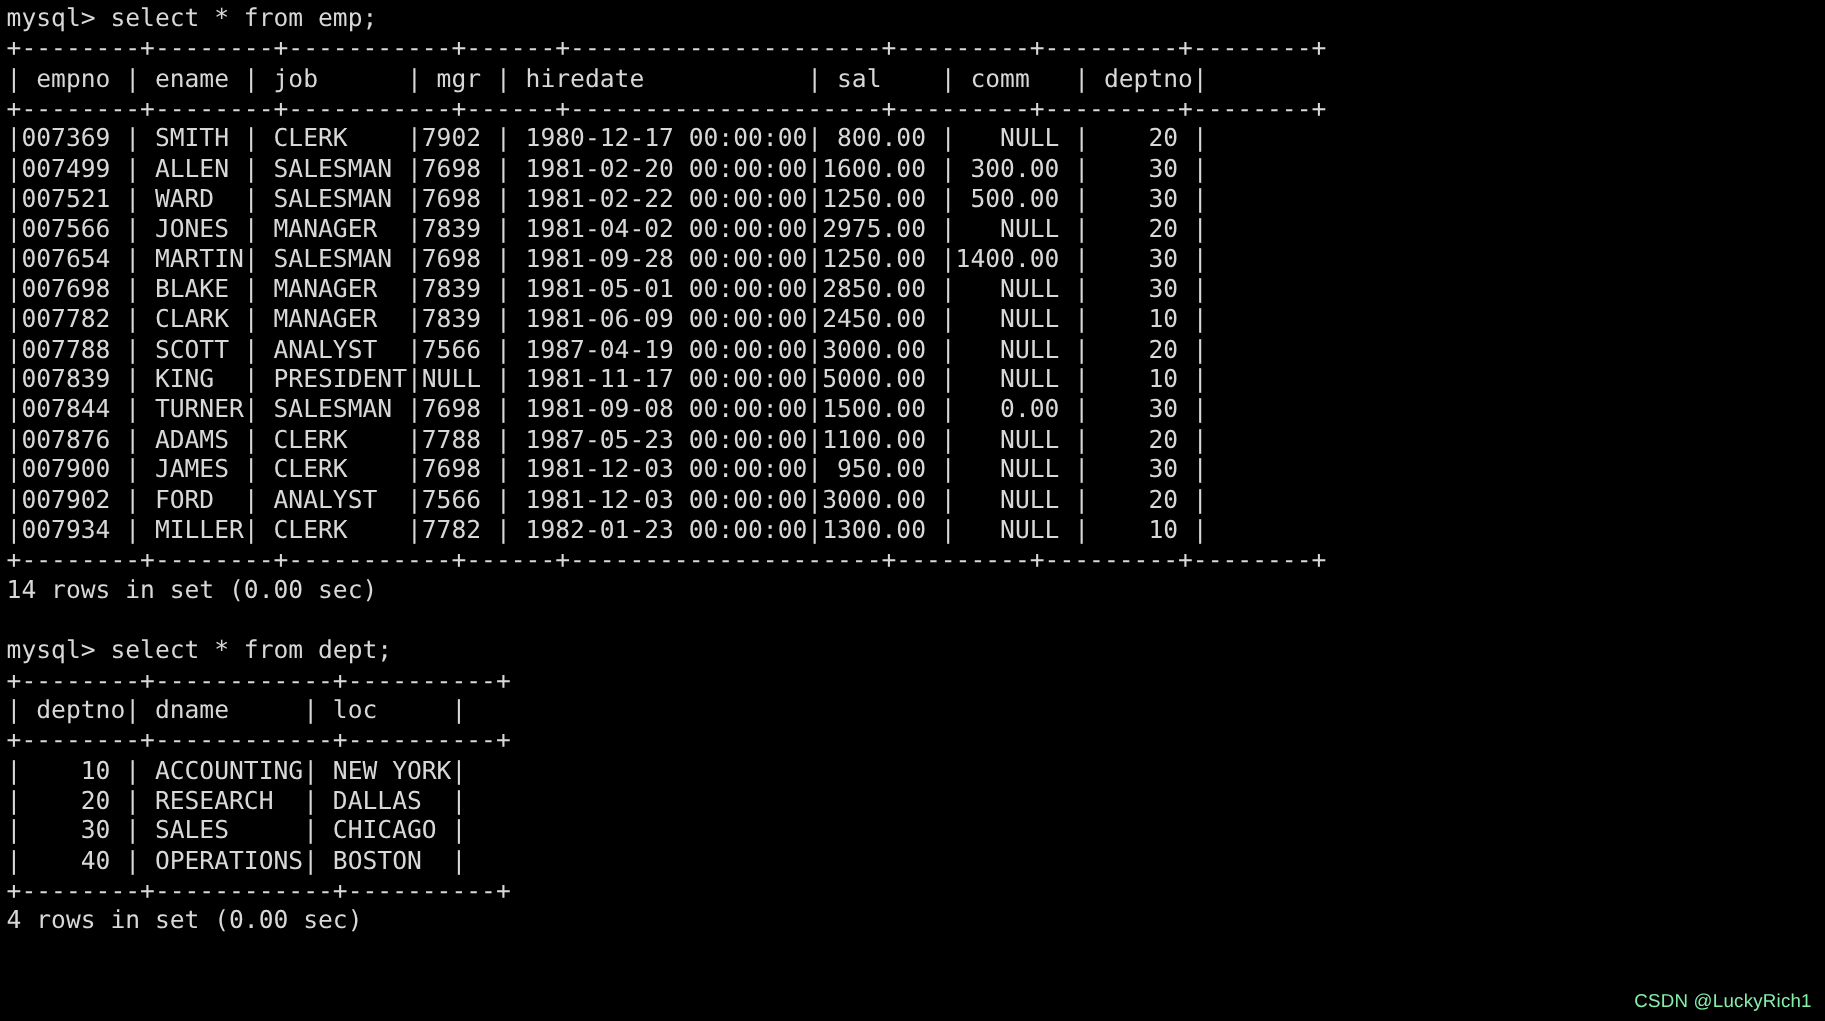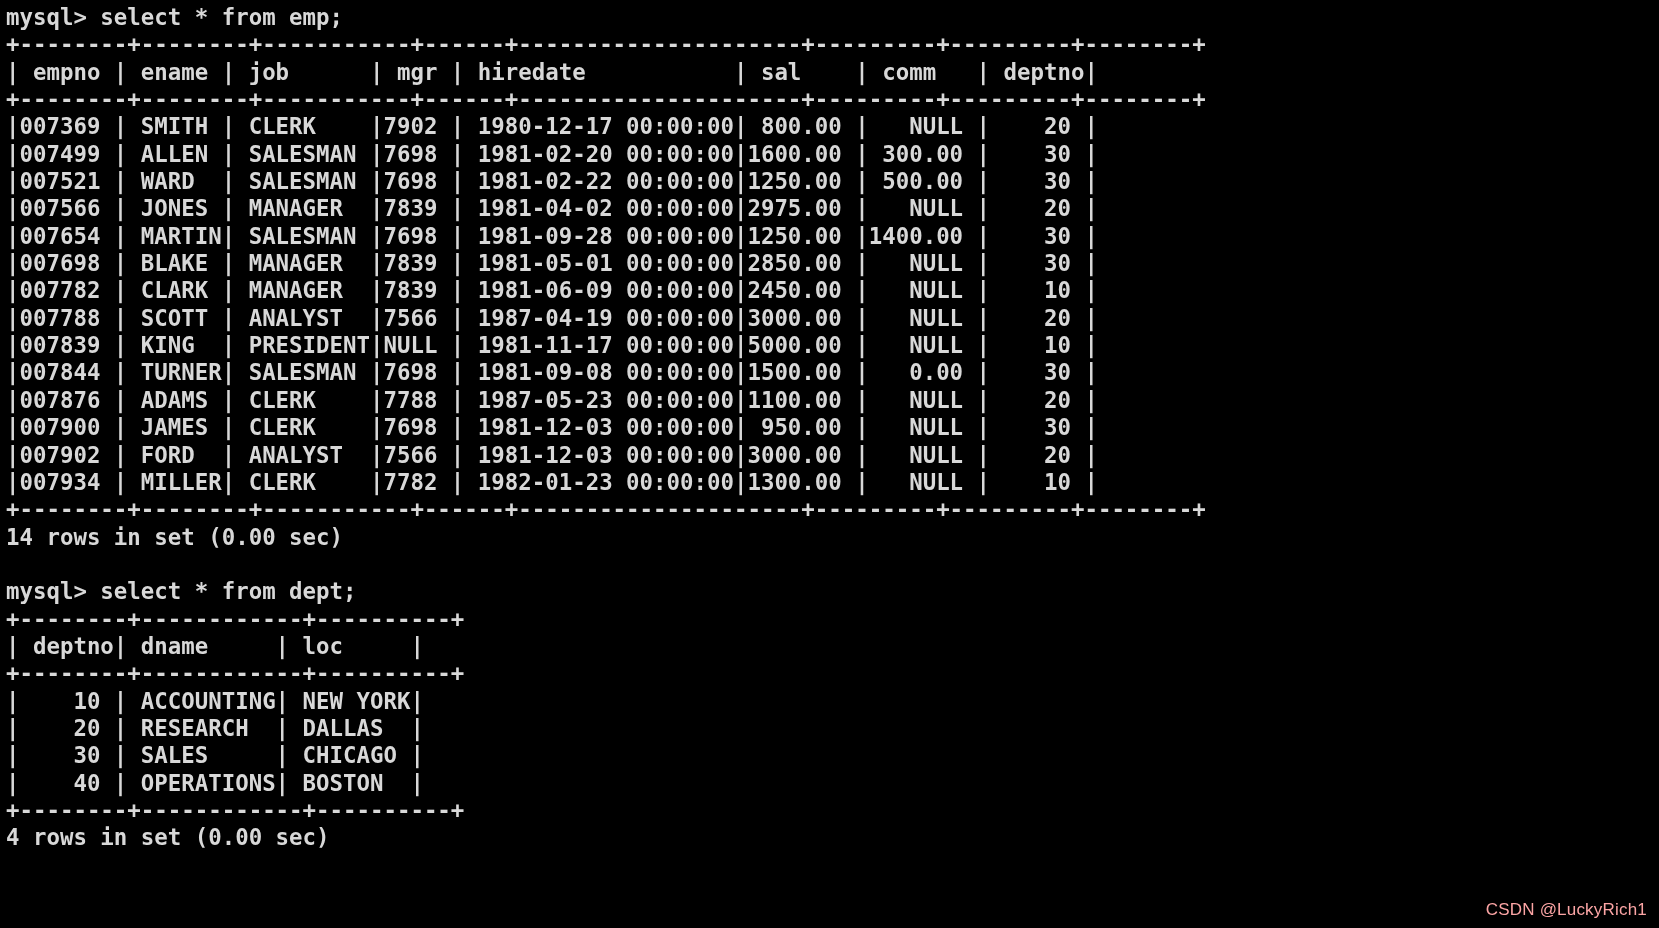--- a/index.html
+++ b/index.html
@@ -22,34 +22,33 @@
     height: 928px;
     background: #000000;
     color: #d8d8d8;
     font-family: "DejaVu Sans Mono", "Liberation Mono", monospace;
     font-size: 22.4px;
     line-height: 27.35px;
     letter-spacing: 0px;
     padding: 4px 0 0 6px;
     box-sizing: border-box;
     white-space: pre;
-    font-weight: bold;
     -webkit-font-smoothing: none;
   }
   .line {
     white-space: pre;
     height: 27.35px;
     display: block;
   }
   .blank { color: transparent; }
   #watermark {
     position: absolute;
     right: 12px;
     bottom: 8px;
-    color: #fca5a5;
+    color: #86efac;
     font-family: "Liberation Sans", sans-serif;
     font-size: 17px;
     letter-spacing: 0.2px;
     white-space: pre;
   }
 </style>
 </head>
 <body>
 
 <div id="terminal"><span class="line">mysql&gt; select * from emp;</span><span class="line">+--------+--------+-----------+------+---------------------+---------+---------+--------+</span><span class="line">| empno | ename | job      | mgr | hiredate           | sal    | comm   | deptno|</span><span class="line">+--------+--------+-----------+------+---------------------+---------+---------+--------+</span><span class="line">|007369 | SMITH | CLERK    |7902 | 1980-12-17 00:00:00| 800.00 |   NULL |    20 |</span><span class="line">|007499 | ALLEN | SALESMAN |7698 | 1981-02-20 00:00:00|1600.00 | 300.00 |    30 |</span><span class="line">|007521 | WARD  | SALESMAN |7698 | 1981-02-22 00:00:00|1250.00 | 500.00 |    30 |</span><span class="line">|007566 | JONES | MANAGER  |7839 | 1981-04-02 00:00:00|2975.00 |   NULL |    20 |</span><span class="line">|007654 | MARTIN| SALESMAN |7698 | 1981-09-28 00:00:00|1250.00 |1400.00 |    30 |</span><span class="line">|007698 | BLAKE | MANAGER  |7839 | 1981-05-01 00:00:00|2850.00 |   NULL |    30 |</span><span class="line">|007782 | CLARK | MANAGER  |7839 | 1981-06-09 00:00:00|2450.00 |   NULL |    10 |</span><span class="line">|007788 | SCOTT | ANALYST  |7566 | 1987-04-19 00:00:00|3000.00 |   NULL |    20 |</span><span class="line">|007839 | KING  | PRESIDENT|NULL | 1981-11-17 00:00:00|5000.00 |   NULL |    10 |</span><span class="line">|007844 | TURNER| SALESMAN |7698 | 1981-09-08 00:00:00|1500.00 |   0.00 |    30 |</span><span class="line">|007876 | ADAMS | CLERK    |7788 | 1987-05-23 00:00:00|1100.00 |   NULL |    20 |</span><span class="line">|007900 | JAMES | CLERK    |7698 | 1981-12-03 00:00:00| 950.00 |   NULL |    30 |</span><span class="line">|007902 | FORD  | ANALYST  |7566 | 1981-12-03 00:00:00|3000.00 |   NULL |    20 |</span><span class="line">|007934 | MILLER| CLERK    |7782 | 1982-01-23 00:00:00|1300.00 |   NULL |    10 |</span><span class="line">+--------+--------+-----------+------+---------------------+---------+---------+--------+</span><span class="line">14 rows in set (0.00 sec)</span><span class="line blank"> </span><span class="line">mysql&gt; select * from dept;</span><span class="line">+--------+------------+----------+</span><span class="line">| deptno| dname     | loc     |</span><span class="line">+--------+------------+----------+</span><span class="line">|    10 | ACCOUNTING| NEW YORK|</span><span class="line">|    20 | RESEARCH  | DALLAS  |</span><span class="line">|    30 | SALES     | CHICAGO |</span><span class="line">|    40 | OPERATIONS| BOSTON  |</span><span class="line">+--------+------------+----------+</span><span class="line">4 rows in set (0.00 sec)</span></div>

